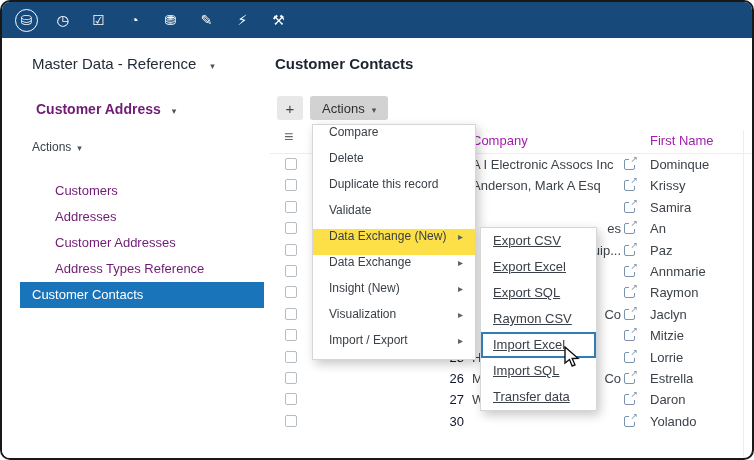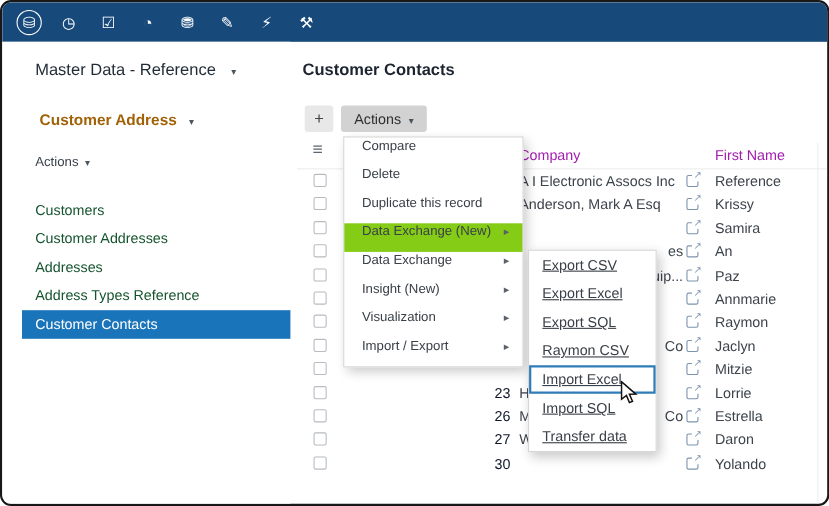--- a/index.html
+++ b/index.html
@@ -7,25 +7,25 @@
   .frame{position:absolute;left:0;top:0;width:754px;height:460px;border:2px solid #181818;border-radius:10px;overflow:hidden;background:#fff;}
 
   
   .topbar{position:absolute;left:0;top:0;right:0;height:36px;background:var(--topbar-bg,#174a7b);display:flex;align-items:center;gap:13px;padding-left:13px;}
   .tb-icon{width:23px;height:23px;display:flex;align-items:center;justify-content:center;color:#fff;font-size:14px;cursor:pointer;}
   .tb-icon.active{border:1.5px solid #fff;border-radius:50%;}
 
   
   .sidebar{position:absolute;left:0;top:36px;width:262px;bottom:0;background:#fff;}
   .domain-row{position:absolute;top:17px;left:30px;display:flex;align-items:center;gap:14px;font-size:15px;font-weight:400;color:#222d38;cursor:pointer;}
-  .entity-row{position:absolute;top:63px;left:34px;display:flex;align-items:center;gap:11px;font-size:14px;font-weight:700;color:#a16207;cursor:pointer;}
+  .entity-row{position:absolute;top:63px;left:34px;display:flex;align-items:center;gap:11px;font-size:14px;font-weight:700;color:#701a75;cursor:pointer;}
   .side-actions{position:absolute;top:102px;left:30px;display:flex;align-items:center;gap:6px;font-size:12px;color:#39424b;cursor:pointer;}
   .caret::after{content:"▾";font-size:9px;color:#4a5560;}
   .sidebar-list{position:absolute;top:140px;left:0;right:0;}
-  .side-item{height:26px;line-height:26px;padding-left:30px;font-size:13px;color:#14532d;cursor:pointer;}
+  .side-item{height:26px;line-height:26px;padding-left:30px;font-size:13px;color:#701a75;cursor:pointer;margin-left:23px;}
   .side-item.selected{background:var(--selected-item-bg,#1a74ba);color:#fff;margin-left:18px;padding-left:12px;}
 
   
   .main{position:absolute;left:262px;top:36px;right:0;bottom:0;}
   .main-title{position:absolute;top:17px;left:11px;font-size:15px;font-weight:700;color:#1c2430;}
   .add-btn{position:absolute;top:58px;left:13px;width:26px;height:24px;background:#e8e8e8;border-radius:3px;font-size:15px;color:#444;display:flex;align-items:center;justify-content:center;cursor:pointer;}
   .actions-btn{position:absolute;top:58px;left:46px;height:24px;padding:0 12px;background:#d2d2d2;border-radius:3px;font-size:13px;color:#2e2e2e;display:flex;align-items:center;gap:7px;cursor:pointer;}
   .hamburger{position:absolute;top:90px;left:20px;color:#5c6670;cursor:pointer;}
   .hamburger::after{content:"≡";font-size:16px;}
   .col-head{position:absolute;top:95px;font-size:13px;color:#a21caf;cursor:pointer;}
@@ -39,21 +39,21 @@
   .cb{position:absolute;left:21px;top:4px;width:12px;height:12px;border:1px solid #b6bcc2;border-radius:2px;background:#fff;cursor:pointer;}
   .cell-id{position:absolute;left:120px;top:3px;width:80px;text-align:right;font-size:13px;color:#0f172a;}
   .cell-company{position:absolute;left:208px;top:3px;width:149px;display:flex;justify-content:space-between;white-space:nowrap;overflow:hidden;font-size:13px;color:#3c434a;}
   .link-box{position:absolute;left:360px;top:5px;width:11px;height:11px;border:1px solid var(--link-icon,#7b93ad);border-radius:2px;cursor:pointer;}
   .link-box::after{content:"↗";position:absolute;top:-5px;right:-4px;font-size:9px;line-height:9px;color:var(--link-icon,#7b93ad);background:#fff;padding:0 0 1px 1px;}
   .cell-first{position:absolute;left:386px;top:3px;font-size:13px;color:#3c434a;}
 
   
   .menu{position:absolute;left:310px;top:122px;width:164px;background:#fff;border:1px solid #d6d6d6;box-shadow:3px 4px 10px rgba(0,0,0,.22);z-index:5;}
   .menu-item{height:26px;display:flex;align-items:flex-start;justify-content:space-between;padding:0 12px 0 16px;font-size:12px;color:#3a4047;cursor:pointer;}
-  .menu-item.open{background:#84cc16;}
+  .menu-item.open{background:#fde047;}
   .mi-arrow::after{content:"▸";font-size:10px;color:#5a6168;}
   .submenu{position:absolute;left:478px;top:225px;width:117px;background:#fff;border:1px solid #d6d6d6;box-shadow:3px 4px 10px rgba(0,0,0,.22);z-index:6;}
   .submenu-item{height:26px;line-height:26px;padding:0 12px;font-size:13px;color:#3a4047;cursor:pointer;text-decoration:underline;}
   .submenu-item.highlighted{box-shadow:inset 0 0 0 2px var(--highlight-border,#2e7cb8);}
 
   .cursor{position:absolute;left:562px;top:344px;z-index:10;}
 </style>
 </head>
 <body>
 
@@ -79,22 +79,22 @@
     <div class="entity-row">
       <span>Customer Address</span>
       <span class="caret"></span>
     </div>
     <div class="side-actions">
       <span>Actions</span>
       <span class="caret"></span>
     </div>
     <div class="sidebar-list">
         <div class="side-item">Customers</div>
+        <div class="side-item">Addresses</div>
         <div class="side-item">Customer Addresses</div>
-        <div class="side-item">Addresses</div>
         <div class="side-item">Address Types Reference</div>
         <div class="side-item selected">Customer Contacts</div>
       </div>
   </div>
 
   <div class="main">
     <div class="main-title">Customer Contacts</div>
     <div class="add-btn">
       <span>+</span>
     </div>
@@ -108,21 +108,21 @@
     <div class="header-line"></div>
     <div class="right-line"></div>
     <div class="table-body">
         <div class="t-row">
           <span class="cb"></span>
           <span class="cell-id"></span>
           <span class="cell-company">
             <span class="company-main">A I Electronic Assocs Inc</span>
           </span>
           <span class="link-box"></span>
-          <span class="cell-first">Reference</span>
+          <span class="cell-first">Dominque</span>
         </div>
         <div class="t-row">
           <span class="cb"></span>
           <span class="cell-id"></span>
           <span class="cell-company">
             <span class="company-main">Anderson, Mark A Esq</span>
           </span>
           <span class="link-box"></span>
           <span class="cell-first">Krissy</span>
         </div>
@@ -231,20 +231,23 @@
 
   <div class="menu">
       <div class="menu-item">
         <span class="mi-label">Compare</span>
       </div>
       <div class="menu-item">
         <span class="mi-label">Delete</span>
       </div>
       <div class="menu-item">
         <span class="mi-label">Duplicate this record</span>
+      </div>
+      <div class="menu-item">
+        <span class="mi-label">Validate</span>
       </div>
       <div class="menu-item open">
         <span class="mi-label">Data Exchange (New)</span>
         <span class="mi-arrow"></span>
       </div>
       <div class="menu-item">
         <span class="mi-label">Data Exchange</span>
         <span class="mi-arrow"></span>
       </div>
       <div class="menu-item">

